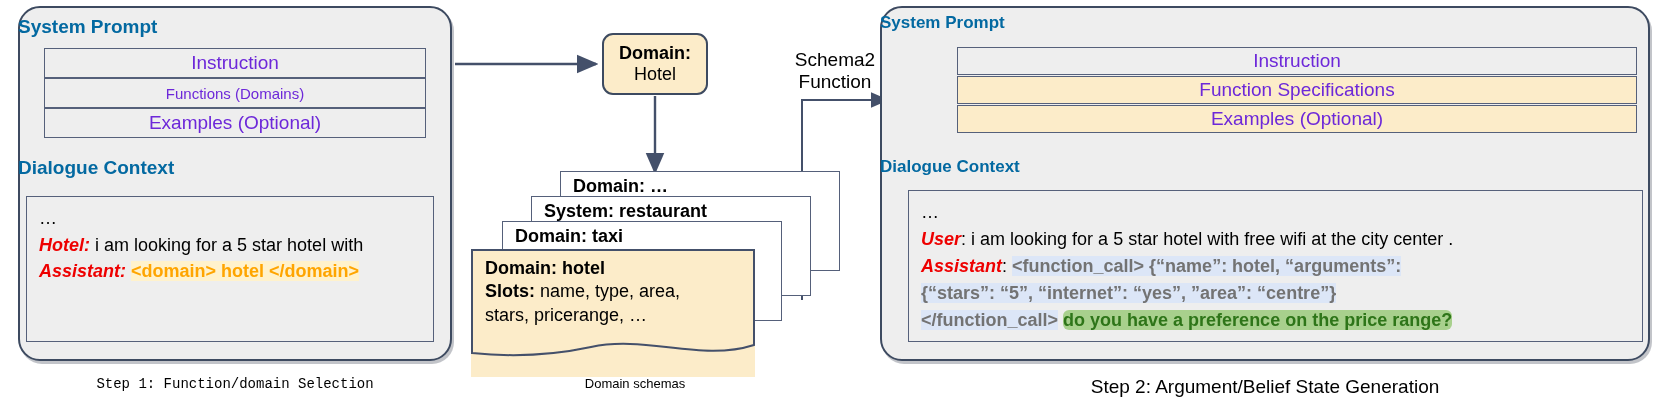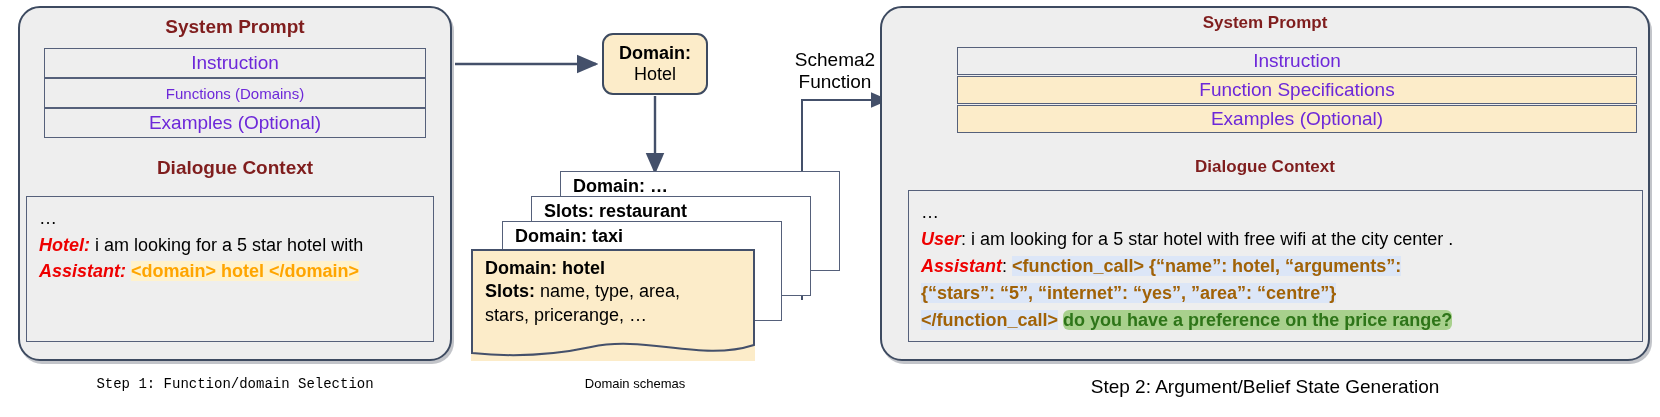--- a/index.html
+++ b/index.html
@@ -27,23 +27,22 @@
     border-radius: 22px;
     box-sizing: border-box;
     box-shadow: 2px 3px 0 rgba(120,125,135,0.45);
   }
   #panel-left  { left: 18px;  top: 6px;  width: 434px;  height: 355px; }
   #panel-right { left: 880px; top: 6px;  width: 770px;  height: 355px; }
 
   
   .panel-title {
     position: absolute;
-    text-align: center;
-    font-weight: bold;
-    color: #7f1d1d;
+    font-weight: bold;
+    color: #0369a1;
     white-space: nowrap;
   }
 
   
   .rowbox {
     position: absolute;
     box-sizing: border-box;
     border: 1.5px solid #55607a;
     text-align: center;
     color: #6d28d9;
@@ -67,21 +66,21 @@
     color: #ee0000;
     font-weight: bold;
     font-style: italic;
   }
   .hl-orange {
     color: #ffa500;
     font-weight: bold;
     background: #fff2cc;
   }
   .hl-blue {
-    color: #a16207;
+    color: #737373;
     font-weight: bold;
     background: #dce6f7;
   }
   .hl-green {
     color: #2e7519;
     font-weight: bold;
     background: #a8d08d;
     border-radius: 6px;
   }
 
@@ -203,27 +202,27 @@
 
   <div id="domain-hotel-box">
     <span class="dh-k" style="font-size:18px;">Domain:</span>
     <span class="dh-v" style="font-size:18px;">Hotel</span>
   </div>
 
   <div class="schema-card" style="left:560px; top:171px; width:280px; height:100px;">
     <span class="card-title" style="font-size:18px;">Domain: …</span>
   </div>
   <div class="schema-card" style="left:531px; top:196px; width:280px; height:100px;">
-    <span class="card-title" style="font-size:18px;">Slots: restaurant</span>
+    <span class="card-title" style="font-size:18px;">System: restaurant</span>
   </div>
   <div class="schema-card" style="left:502px; top:221px; width:280px; height:100px;">
     <span class="card-title" style="font-size:18px;">Domain: taxi</span>
   </div>
 
-  <div id="schema-hotel" class="schema-card" style="left:471px; top:249px; width:284px; height:112px;">
+  <div id="schema-hotel" class="schema-card" style="left:471px; top:249px; width:284px; height:128px;">
     <svg class="doc-svg" width="284" height="112" viewBox="0 0 284 112">
       <path d="M1,1 L283,1 L283,96 C230,113 175,86 120,98 C78,107 40,108 1,104 Z" fill="#fcecc9" stroke="#44506a" stroke-width="2"></path>
     </svg>
     <div class="doc-text" style="font-size:18px;">
       <div>
         <b>Domain:</b>
         <b>hotel</b>
       </div>
       <div>
         <b>Slots:</b>

